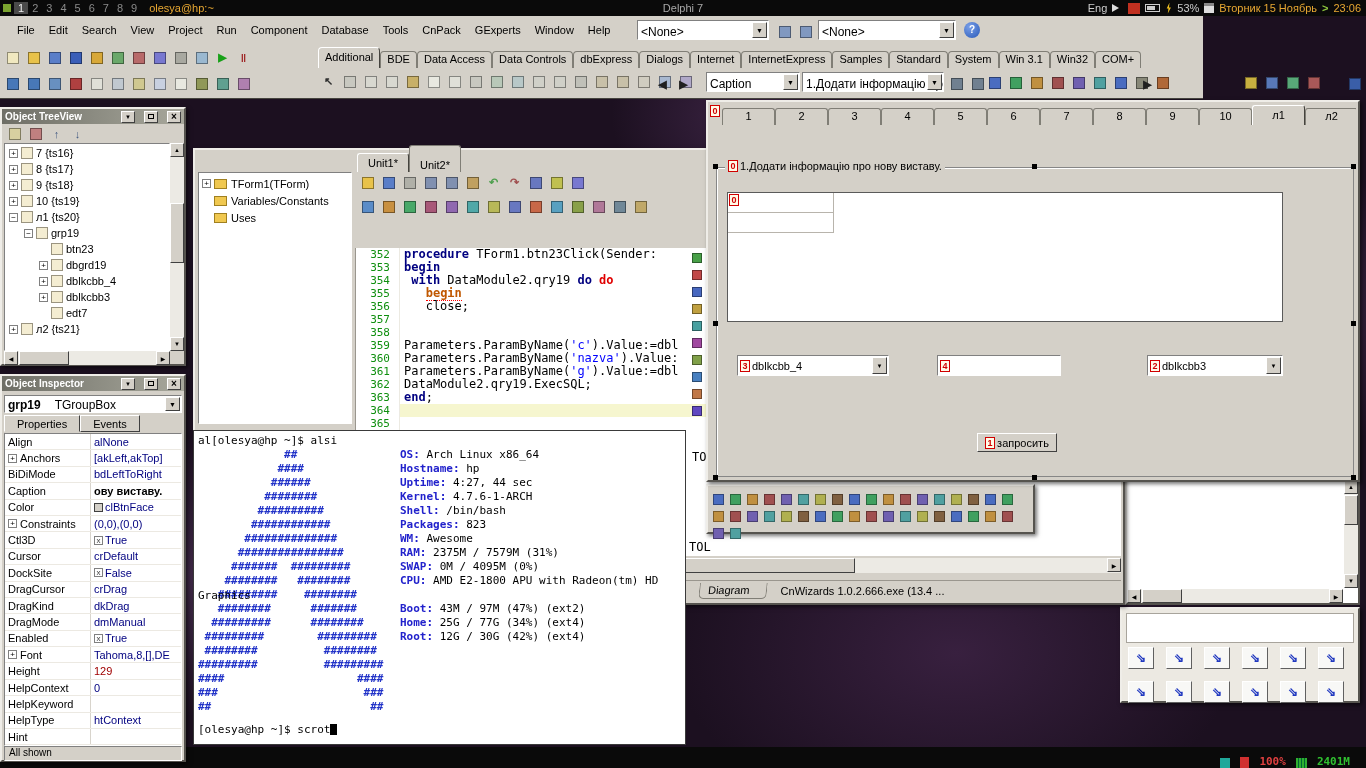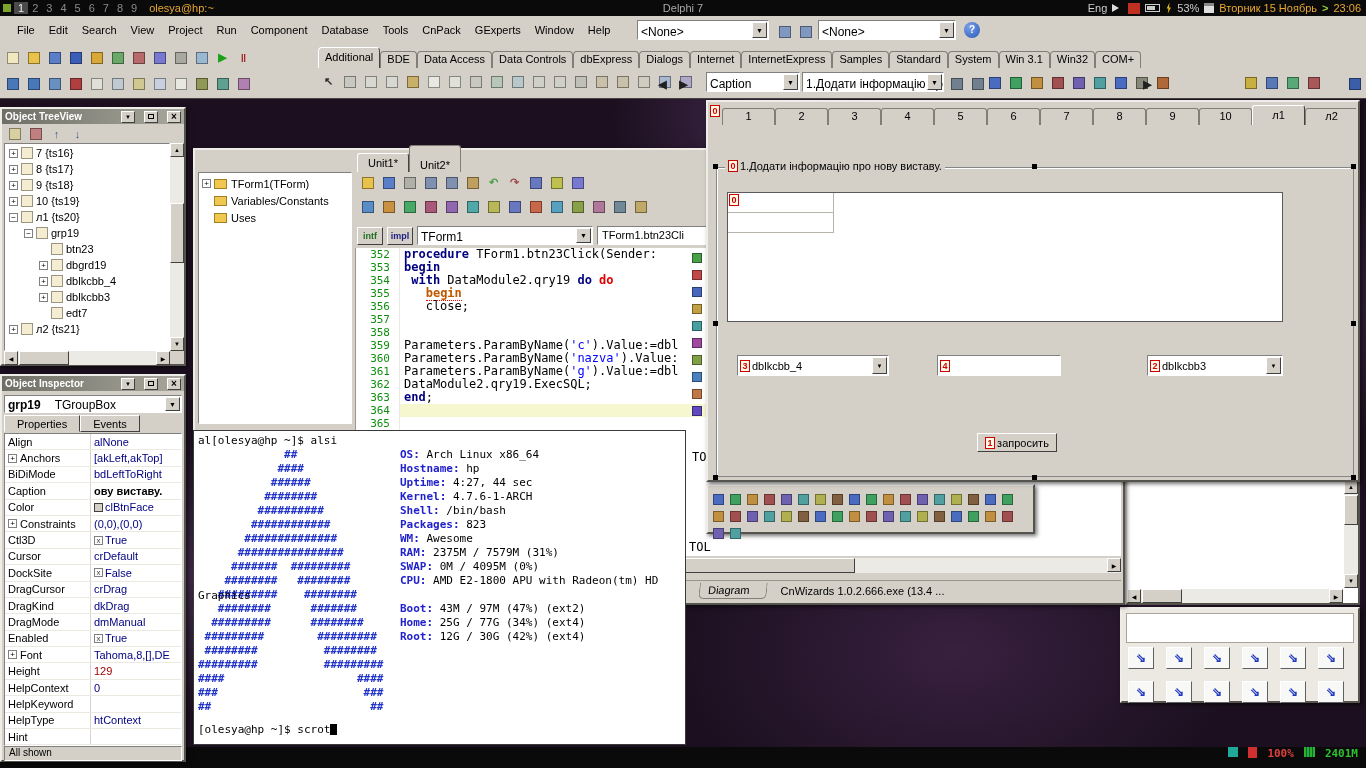--- a/index.html
+++ b/index.html
@@ -21,40 +21,40 @@
 #tb-center{position:absolute;left:50%;transform:translateX(-50%);color:#a8a8a8}
 #tb-right{margin-left:auto;display:flex;align-items:center;gap:5px;padding-right:5px}
 .vol{width:0;height:0;border:4px solid transparent;border-left:7px solid #ddd}
 .trayred{width:12px;height:11px;background:#c03020}
 .batt{width:15px;height:8px;border:1px solid #ccc;position:relative}
 .batt::after{content:"";position:absolute;left:1px;top:1px;bottom:1px;width:60%;background:#ccc}
 .bolt{width:7px;height:11px;background:#f0c020;clip-path:polygon(60% 0,20% 55%,45% 55%,35% 100%,80% 45%,52% 45%)}
 .cal{width:10px;height:10px;background:#ddd;border-top:3px solid #888}
 .date{color:#e8a832}
 .arr{color:#8fc93f;font-weight:bold}
-#bottombar{position:absolute;left:0;top:747px;width:1366px;height:21px;background:#0a0a0a;z-index:12;display:flex;align-items:flex-start;justify-content:flex-end;gap:10px;padding-right:8px;font-family:"DejaVu Sans Mono",monospace;font-size:11px;font-weight:bold}
+#bottombar{position:absolute;left:0;top:747px;width:1366px;height:21px;background:#0a0a0a;z-index:12;display:flex;align-items:flex-end;justify-content:flex-end;gap:10px;padding-right:16px;font-family:"DejaVu Sans Mono",monospace;font-size:11px;font-weight:bold}
 .tray-teal{width:10px;height:10px;background:#20a89a}
 .redblk{width:9px;height:11px;background:#d03030}
 #bb-cpu{color:#e04040}
 .grnchip{width:11px;height:10px;background:repeating-linear-gradient(90deg,#30b030 0 2px,#063 2px 3px)}
 #bb-mem{color:#30c030}
 
 .win{position:absolute;background:#d4d0c8;border:2px solid;border-color:#efede8 #55534e #55534e #efede8;box-shadow:2px 2px 4px rgba(0,0,0,.55)}
 .tbar{height:15px;background:linear-gradient(90deg,#6e6e66,#a8a89c);display:flex;align-items:center;color:#fff;font-size:10px;font-weight:bold;padding:0 3px;gap:9px}
 .tsp{flex:1}
 .tbtn{width:14px;height:12px;background:#d4d0c8;border:1px solid;border-color:#fff #404040 #404040 #fff;color:#000;font-size:8px;line-height:10px;text-align:center;flex:none}
 .pinbx{display:inline-block;width:6px;height:5px;border:1px solid #000;margin-top:2px}
 .inset{background:#fff;border:1px solid;border-color:#808080 #fff #fff #808080}
 .combo{position:absolute;background:#fff;border:1px solid;border-color:#808080 #fff #fff #808080;display:flex;align-items:flex-end;font-size:12px;padding:0 20px 0 3px;overflow:hidden;white-space:nowrap}
 .combo .cbtn{position:absolute;right:1px;top:1px;bottom:1px;width:15px;background:#d4d0c8;border:1px solid;border-color:#fff #404040 #404040 #fff;font-size:7px;display:flex;align-items:center;justify-content:center}
 .ar-d::before{content:"▼"} .ar-u::before{content:"▲"} .ar-l::before{content:"◀"} .ar-r::before{content:"▶"}
 .gl-x::before{content:"×";font-size:10px;line-height:9px}
 .gl-dn::before{content:"▼";font-size:6px}
 
-#dband{position:absolute;left:0;top:16px;width:1366px;height:83px;background:#d4d0c8;border-bottom:1px solid #45433e;z-index:10}
+#dband{position:absolute;left:0;top:16px;width:1203px;height:83px;background:#d4d0c8;border-bottom:1px solid #45433e;z-index:10}
 #menubar{position:absolute;left:10px;top:5px;display:flex;font-size:11px}
 .mitem{padding:3px 7px;color:#000}
 .irow{position:absolute;display:flex}
 .icol{position:absolute;display:flex;flex-direction:column}
 .icon{width:21px;height:21px;display:flex;align-items:center;justify-content:center;font-size:11px;font-weight:bold;flex:none}
 .icon .g{width:12px;height:12px;border:1px solid rgba(0,0,0,.4)}
 .icon.sm,.icol .icon{width:16px;height:16px}
 .icon.sm .g,.icol .icon .g{width:10px;height:10px}
 #ptabs{position:absolute;left:318px;top:30px;display:flex;align-items:flex-end;height:22px}
 .ptab{font-size:11px;padding:1px 6px;background:#d4d0c8;border:1px solid #807e76;border-bottom:none;border-radius:4px 4px 0 0;height:17px;color:#000;white-space:nowrap}
@@ -280,29 +280,20 @@
       <div class="icon">
         <div class="g" style="background: rgb(176, 120, 152);"></div>
       </div>
       <div class="icon">
         <div class="g" style="background: rgb(112, 136, 152);"></div>
       </div>
       <div class="icon">
         <div class="g" style="background: rgb(192, 168, 104);"></div>
       </div>
     </div>
-  <div id="ednav">
-    <span class="minibtn" style="color:#207020">intf</span>
-    <span class="minibtn" style="color:#202080">impl</span>
-    <span class="combo" id="scope-combo">
-      <span>TForm1</span>
-      <span class="cbtn ar-d"></span>
-    </span>
-    <span id="member-box" class="inset">TForm1.btn23Cli</span>
-  </div>
   <div id="codewrap">
       <div class="cline"><span class="lnum">352</span><span class="ctext"><span class="kw">procedure</span><span> TForm1.btn23Click(Sender:</span></span></div>
       <div class="cline"><span class="lnum">353</span><span class="ctext"><span class="kw">begin</span></span></div>
       <div class="cline"><span class="lnum">354</span><span class="ctext"><span> </span><span class="kw">with</span><span> DataModule2.qry19 </span><span class="kw">do</span><span> </span><span class="err">do</span></span></div>
       <div class="cline"><span class="lnum">355</span><span class="ctext"><span>   </span><span class="errhl">begin</span></span></div>
       <div class="cline"><span class="lnum">356</span><span class="ctext"><span>   close;</span></span></div>
       <div class="cline"><span class="lnum">357</span><span class="ctext"></span></div>
       <div class="cline"><span class="lnum">358</span><span class="ctext"></span></div>
       <div class="cline"><span class="lnum">359</span><span class="ctext"><span>Parameters.ParamByName(</span><span class="str">'c'</span><span>).Value:=dbl</span></span></div>
       <div class="cline"><span class="lnum">360</span><span class="ctext"><span>Parameters.ParamByName(</span><span class="str">'nazva'</span><span>).Value:</span></span></div>

